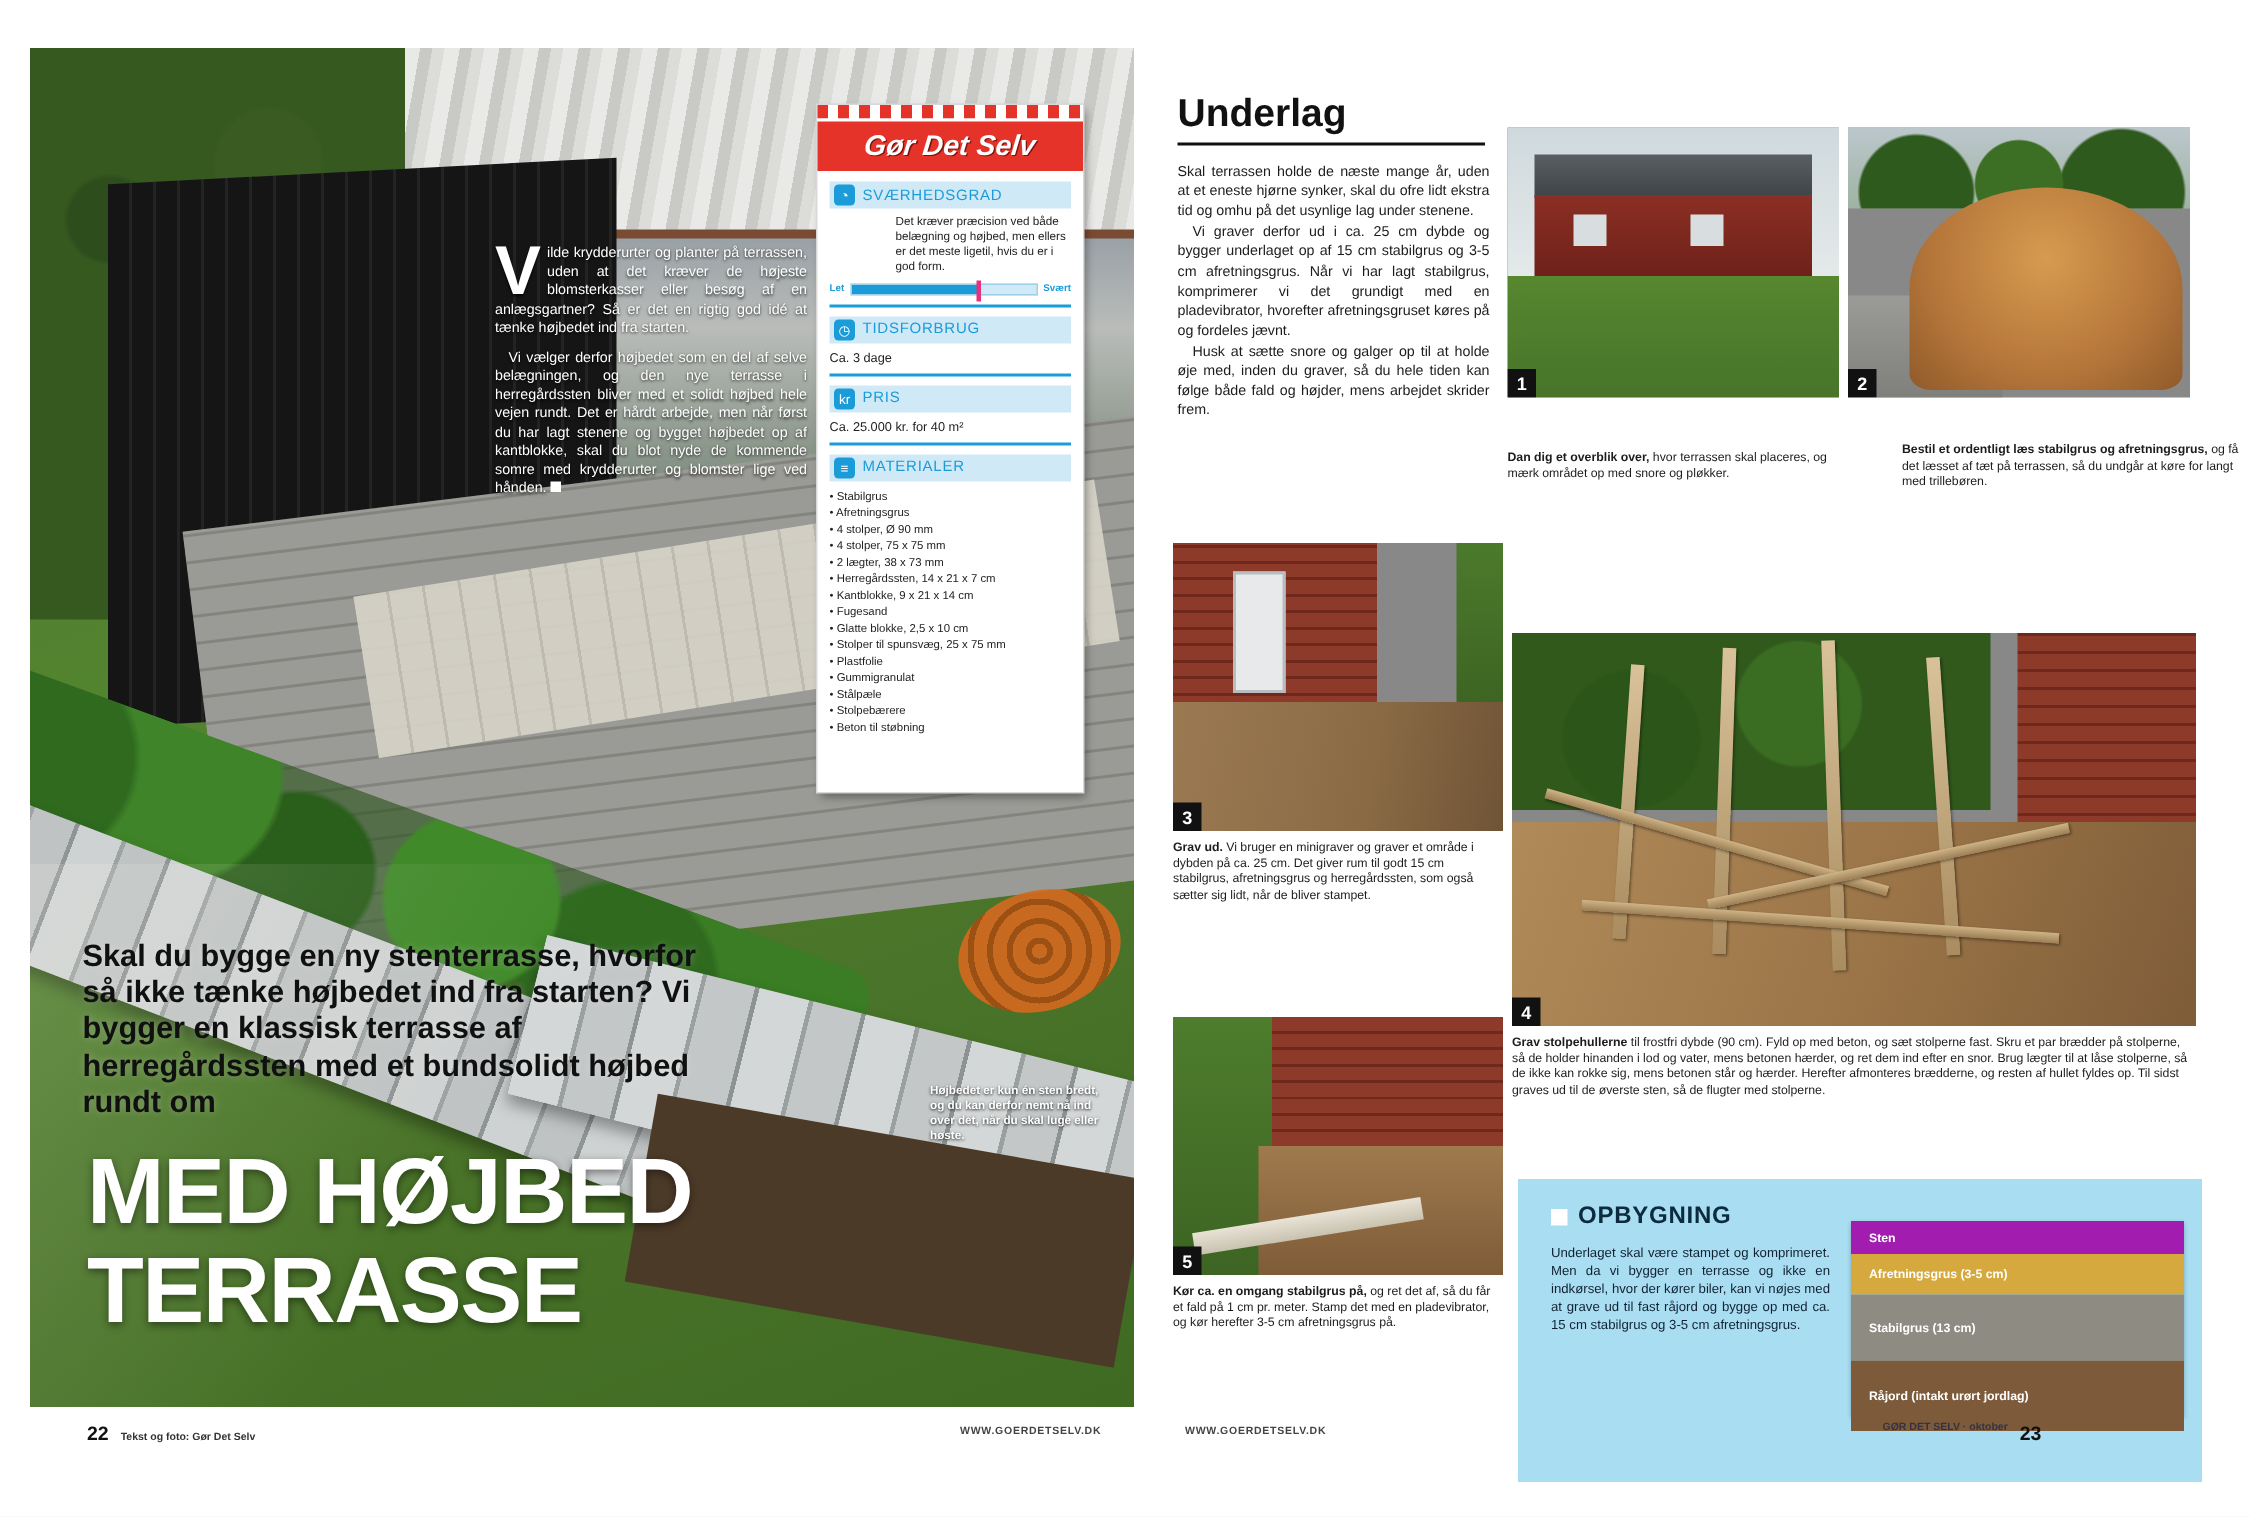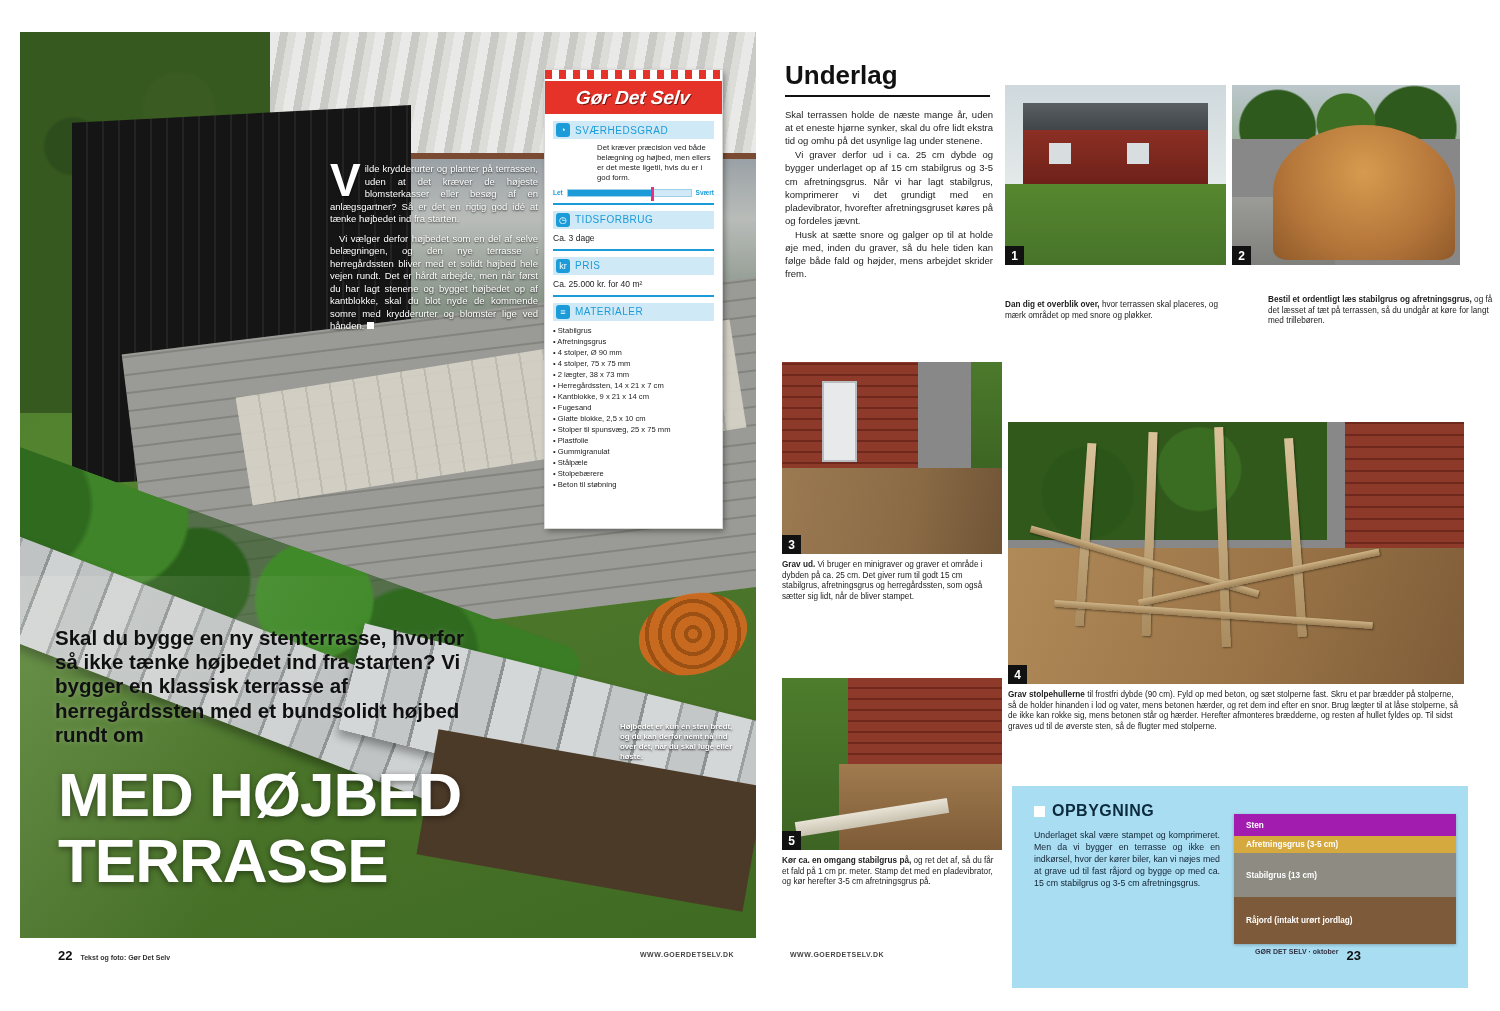--- a/index.html
+++ b/index.html
@@ -115,21 +115,21 @@
   .sc5-board { position:absolute; left:6%; bottom:14%; width:70%; height:9%; transform:rotate(-9deg); background:linear-gradient(#e8e3d6,#c9c2b0); }
 
   
   .opbox { position:absolute; left:1012px; top:786px; width:456px; height:202px; background:#a9ddf2; }
   .op-title { position:absolute; left:22px; top:16px; display:flex; align-items:center; font-size:16px; font-weight:800; color:#0d2b3e; letter-spacing:.5px; }
   .op-title .sq { width:11px; height:11px; background:#ffffff; margin-right:7px; }
   .op-text { position:absolute; left:22px; top:44px; width:186px; font-size:8.8px; line-height:1.35; color:#123; text-align:justify; }
   .diagram { position:absolute; left:222px; top:28px; width:222px; height:130px; box-shadow:0 1px 3px rgba(0,0,0,.25); }
   .layer { width:100%; display:flex; align-items:center; padding-left:12px; color:#ffffff; font-size:8.2px; font-weight:800; }
   .layer-sten { height:22px; background:#a21caf; }
-  .layer-afret { height:17px; background:#d6a93e; }
+  .layer-afret { height:27px; background:#d6a93e; }
   .layer-stabil { height:44px; background:#8d8b82; }
   .layer-raajord { height:47px; background:#7d5a39; }
 
   
   .footer-left { position:absolute; left:58px; top:948px; display:flex; align-items:baseline; }
   .footer-left .pg { font-size:13px; font-weight:800; color:#111; margin-right:8px; }
   .footer-left .credits { font-size:7px; color:#333; font-weight:bold; }
   .footer-site { position:absolute; top:951px; font-size:7px; font-weight:bold; color:#444; letter-spacing:.5px; }
   .fs-a { left:640px; } .fs-b { left:790px; }
   .footer-right { position:absolute; left:1255px; top:948px; display:flex; align-items:flex-start; }

